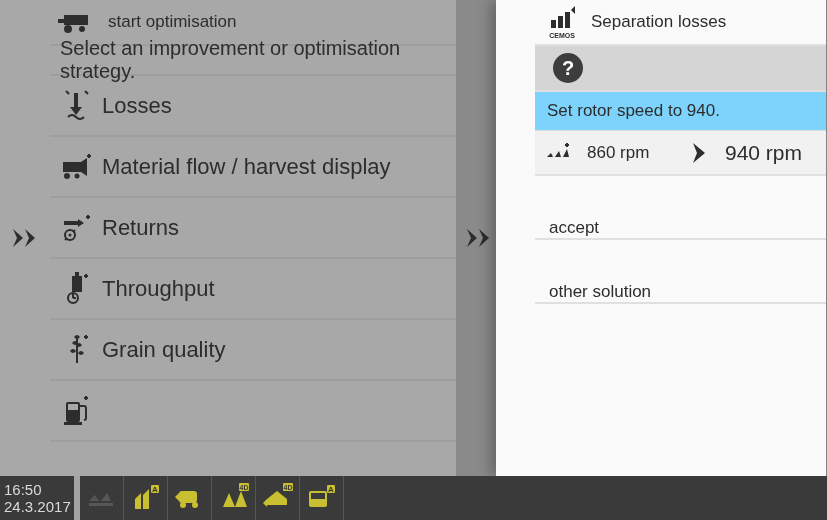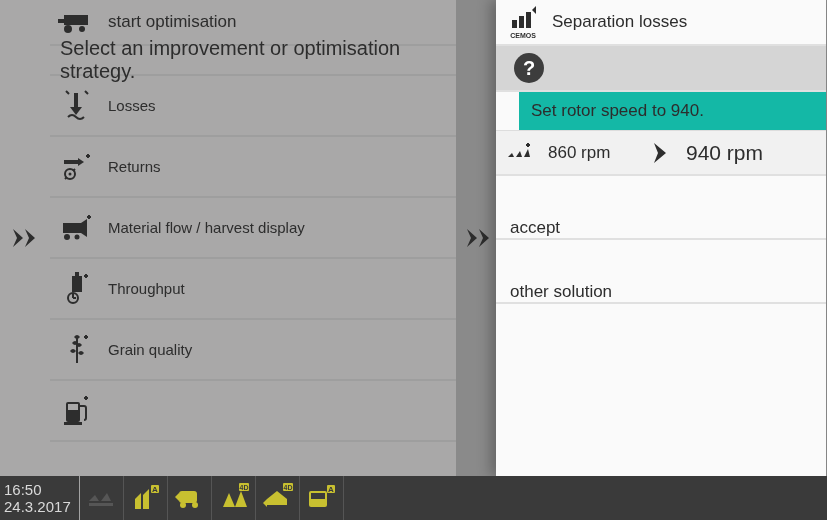--- a/index.html
+++ b/index.html
@@ -9,43 +9,43 @@
   
   
   .left-panel { position: relative; width: 456px; height: 484px; background: #a9a8a8; }
   .left-panel-inner { margin-left: 50px; width: 406px; }
   .left-header { display: flex; align-items: center; height: 46px; padding-left: 6px; border-bottom: 2px solid #9e9e9e; background: #a9a8a8; }
   .left-header .hdr-icon { width: 42px; display: flex; justify-content: center; }
   .left-header-label { margin-left: 10px; font-size: 17px; color: #2d2d2d; }
   .left-instruction { height: 30px; padding-left: 10px; font-size: 20px; color: #2d2d2d; display: flex; align-items: center; border-bottom: 2px solid #9e9e9e; background: #a9a8a8; }
   .strategy-item { display: flex; align-items: center; height: 61px; padding-left: 6px; border-bottom: 2px solid #9e9e9e; background: #a9a8a8; cursor: pointer; }
   .strategy-item .item-icon { width: 42px; display: flex; justify-content: center; }
-  .strategy-item-label { margin-left: 10px; font-size: 15px; color: #2d2d2d; }
+  .strategy-item-label { margin-left: 4px; font-size: 22px; color: #2d2d2d; }
   
   .dbl-chevron { position: absolute; top: 50%; transform: translateY(-50%); width: 40px; height: 40px; display: flex; align-items: center; justify-content: center; }
   .left-chevron  { left: 6px; }
   .right-chevron { left: 460px; }
   
   
-  .right-panel { position: absolute; left: 496px; top: 0; width: 330px; height: 476px; background: #fafafa; box-shadow: -6px 0 12px rgba(0,0,0,.25); }
+  .right-panel { position: absolute; left: 496px; top: 0; width: 330px; height: 476px; background: #fafafa; box-shadow: -6px 0 12px rgba(0,0,0,.25); padding-left: 39px; }
   .right-header { display: flex; align-items: center; height: 46px; padding-left: 8px; border-bottom: 2px solid #e0e0e0; background: #fafafa; }
   .right-header .hdr-icon { width: 38px; display: flex; flex-direction: column; align-items: center; }
   .right-header-label { margin-left: 10px; font-size: 17px; color: #2d2d2d; }
   .help-row { height: 46px; display: flex; align-items: center; padding-left: 18px; background: #d5d5d5; border-bottom: 2px solid #e0e0e0; }
   .help-badge { width: 30px; height: 30px; border-radius: 50%; background: #3d3d3d; color: #fff; font-weight: bold; font-size: 20px; display: flex; align-items: center; justify-content: center; }
-  .instr-row { height: 38px; display: flex; align-items: center; padding-left: 12px; font-size: 17px; color: #2d2d2d; background: #14b8a6; margin-left: 23px; }
+  .instr-row { height: 38px; display: flex; align-items: center; padding-left: 12px; font-size: 17px; color: #2d2d2d; background: #7dd3fc; }
   .rpm-row { height: 46px; display: flex; align-items: center; padding-left: 10px; gap: 10px; background: #f1f1f1; border-top: 1px solid #ddd; border-bottom: 2px solid #e0e0e0; }
   .rpm-cur { display: flex; align-items: center; gap: 16px; font-size: 17px; color: #2d2d2d; width: 130px; }
   .rpm-arrow { width: 30px; display: flex; justify-content: center; }
   .rpm-target { font-size: 21px; color: #2d2d2d; }
   .action-row { height: 64px; display: flex; align-items: flex-end; padding-left: 14px; font-size: 17px; color: #2d2d2d; background: #fafafa; border-bottom: 2px solid #e0e0e0; cursor: pointer; }
   
   
   .bottom-bar { position: absolute; left: 0; top: 476px; width: 827px; height: 44px; background: #3a3a3a; display: flex; align-items: stretch; }
-  .clock-box { width: 80px; display: flex; flex-direction: column; justify-content: center; padding-left: 4px; color: #d9d9d9; font-size: 15px; border-right: 1px solid #a3a3a3; }
+  .clock-box { width: 80px; display: flex; flex-direction: column; justify-content: center; padding-left: 4px; color: #d9d9d9; font-size: 15px; border-right: 6px solid #a3a3a3; }
   .status-icons { display: flex; }
   .status-tile { width: 44px; height: 44px; border-right: 1px solid #555; display: flex; align-items: center; justify-content: center; }
   .status-tile svg { width: 34px; height: 34px; }
   
   svg { display: block; }
 </style>
 </head>
 <body>
 
 <div class="main-area">
@@ -73,51 +73,51 @@
           <svg width="34" height="34" viewBox="0 0 34 34">
               <g fill="#2d2d2d">
                 <rect x="14" y="4" width="4" height="14"></rect>
                 <polygon points="10,18 22,18 16,26"></polygon>
                 <path d="M6 2 L9 5 M25 2 L28 5" stroke="#2d2d2d" stroke-width="2"></path>
                 <path d="M8 28 q4 -4 8 0 q4 4 8 0" stroke="#2d2d2d" stroke-width="2" fill="none"></path>
               </g>
             </svg>
         </span>
         <span class="strategy-item-label">Losses</span>
+      </div>
+
+      <div class="strategy-item">
+        <span class="item-icon">
+          <svg width="36" height="30" viewBox="0 0 36 30">
+              <g fill="#2d2d2d">
+                <rect x="4" y="10" width="18" height="10"></rect>
+                <polygon points="22,10 28,6 28,24 22,20"></polygon>
+                <circle cx="8" cy="24" r="3"></circle>
+                <circle cx="18" cy="24" r="2.5"></circle>
+                <path d="M28 4 L32 4 M30 2 L30 6" stroke="#2d2d2d" stroke-width="2"></path>
+              </g>
+            </svg>
+        </span>
+        <span class="strategy-item-label">Material flow / harvest display</span>
       </div>
 
       <div class="strategy-item">
         <span class="item-icon">
           <svg width="34" height="30" viewBox="0 0 34 30">
               <g fill="#2d2d2d">
                 <path d="M4 8 L18 8 L18 12 L4 12 Z"></path>
                 <polygon points="18,6 24,10 18,14"></polygon>
                 <circle cx="10" cy="22" r="5" fill="none" stroke="#2d2d2d" stroke-width="2"></circle>
                 <circle cx="10" cy="22" r="1.5"></circle>
                 <path d="M13 19 l2 -2 M7 25 l-2 2" stroke="#2d2d2d" stroke-width="2"></path>
                 <path d="M26 4 L30 4 M28 2 L28 6" stroke="#2d2d2d" stroke-width="2"></path>
               </g>
             </svg>
         </span>
         <span class="strategy-item-label">Returns</span>
-      </div>
-
-      <div class="strategy-item">
-        <span class="item-icon">
-          <svg width="36" height="30" viewBox="0 0 36 30">
-              <g fill="#2d2d2d">
-                <rect x="4" y="10" width="18" height="10"></rect>
-                <polygon points="22,10 28,6 28,24 22,20"></polygon>
-                <circle cx="8" cy="24" r="3"></circle>
-                <circle cx="18" cy="24" r="2.5"></circle>
-                <path d="M28 4 L32 4 M30 2 L30 6" stroke="#2d2d2d" stroke-width="2"></path>
-              </g>
-            </svg>
-        </span>
-        <span class="strategy-item-label">Material flow / harvest display</span>
       </div>
 
       <div class="strategy-item">
         <span class="item-icon">
           <svg width="30" height="34" viewBox="0 0 30 34">
               <g fill="#2d2d2d">
                 <rect x="10" y="4" width="10" height="16"></rect>
                 <rect x="13" y="0" width="4" height="4"></rect>
                 <circle cx="11" cy="26" r="5" fill="none" stroke="#2d2d2d" stroke-width="2"></circle>
                 <line x1="11" y1="26" x2="11" y2="22" stroke="#2d2d2d" stroke-width="2"></line>

